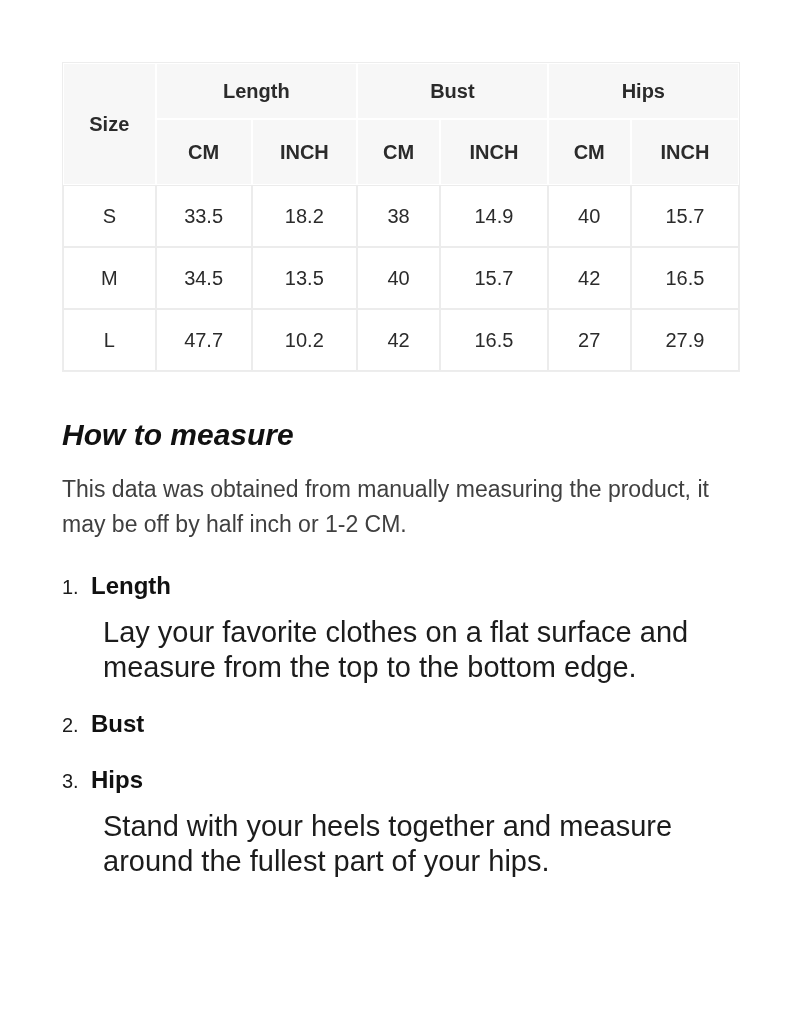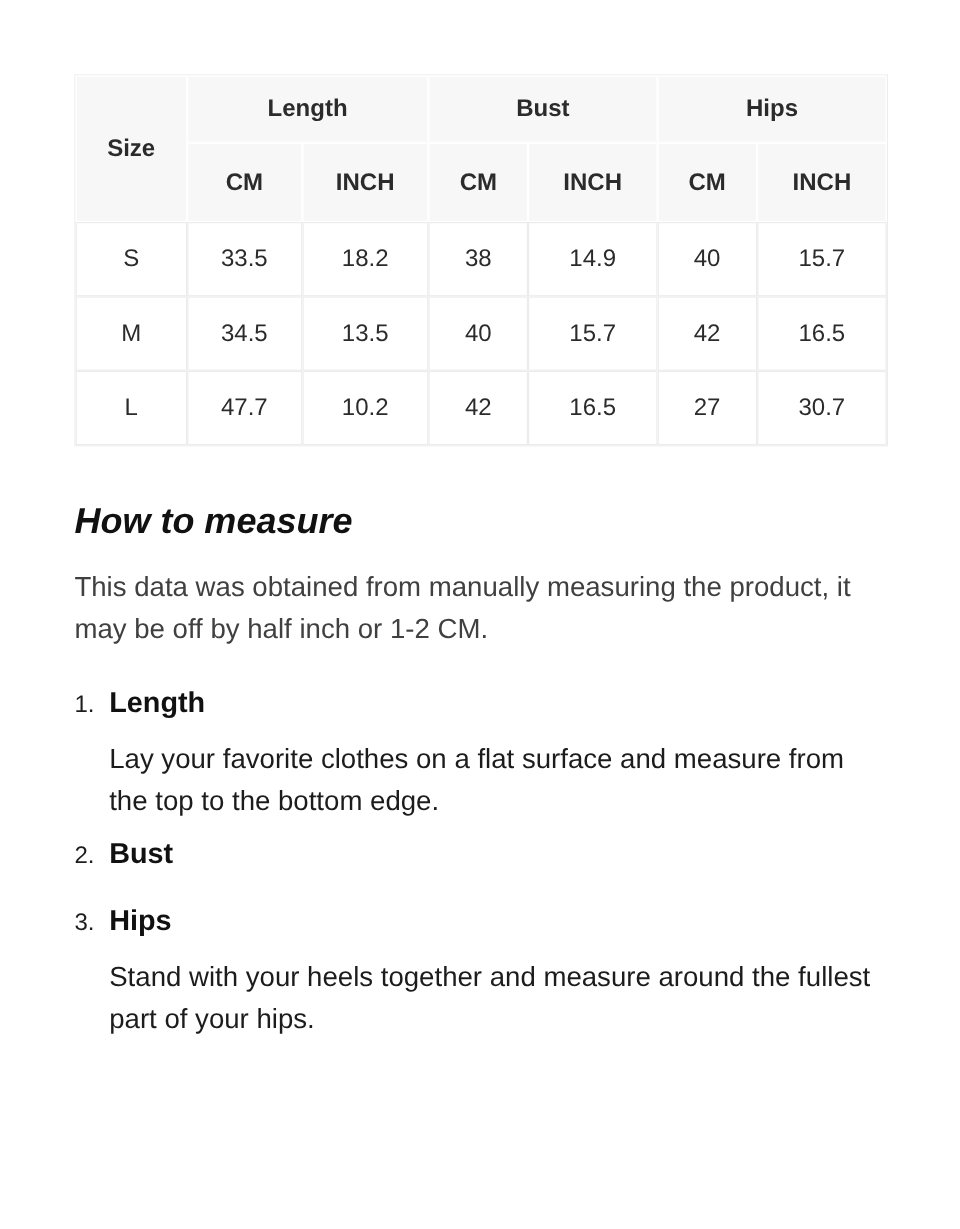--- a/index.html
+++ b/index.html
@@ -81,25 +81,25 @@
     padding-top: 4px;
   }
   .step-body { flex: 1 1 auto; }
   .step-title {
     font-size: 24px;
     font-weight: 700;
     color: #111111;
     margin: 0 0 15px 0;
   }
   .step-desc {
-    font-size: 23px;
+    font-size: 29px;
     line-height: 35px;
     color: #1c1c1c;
     max-width: 648px;
-    margin: 0;
+    margin: 12px;
   }
 </style>
 </head>
 <body>
 
 <div class="page">
 
   <table class="size-table">
     <colgroup>
       <col style="width:13.7%">
@@ -145,21 +145,21 @@
         <td>42</td>
         <td>16.5</td>
       </tr>
       <tr>
         <td>L</td>
         <td>47.7</td>
         <td>10.2</td>
         <td>42</td>
         <td>16.5</td>
         <td>27</td>
-        <td>30.7</td>
+        <td>27.9</td>
       </tr>
     </tbody>
   </table>
 
   <h2 class="htm-heading">How to measure</h2>
 
   <p class="intro">This data was obtained from manually measuring the product, it may be off by half inch or 1-2 CM.</p>
 
   <ol class="steps">
     <li class="step">

